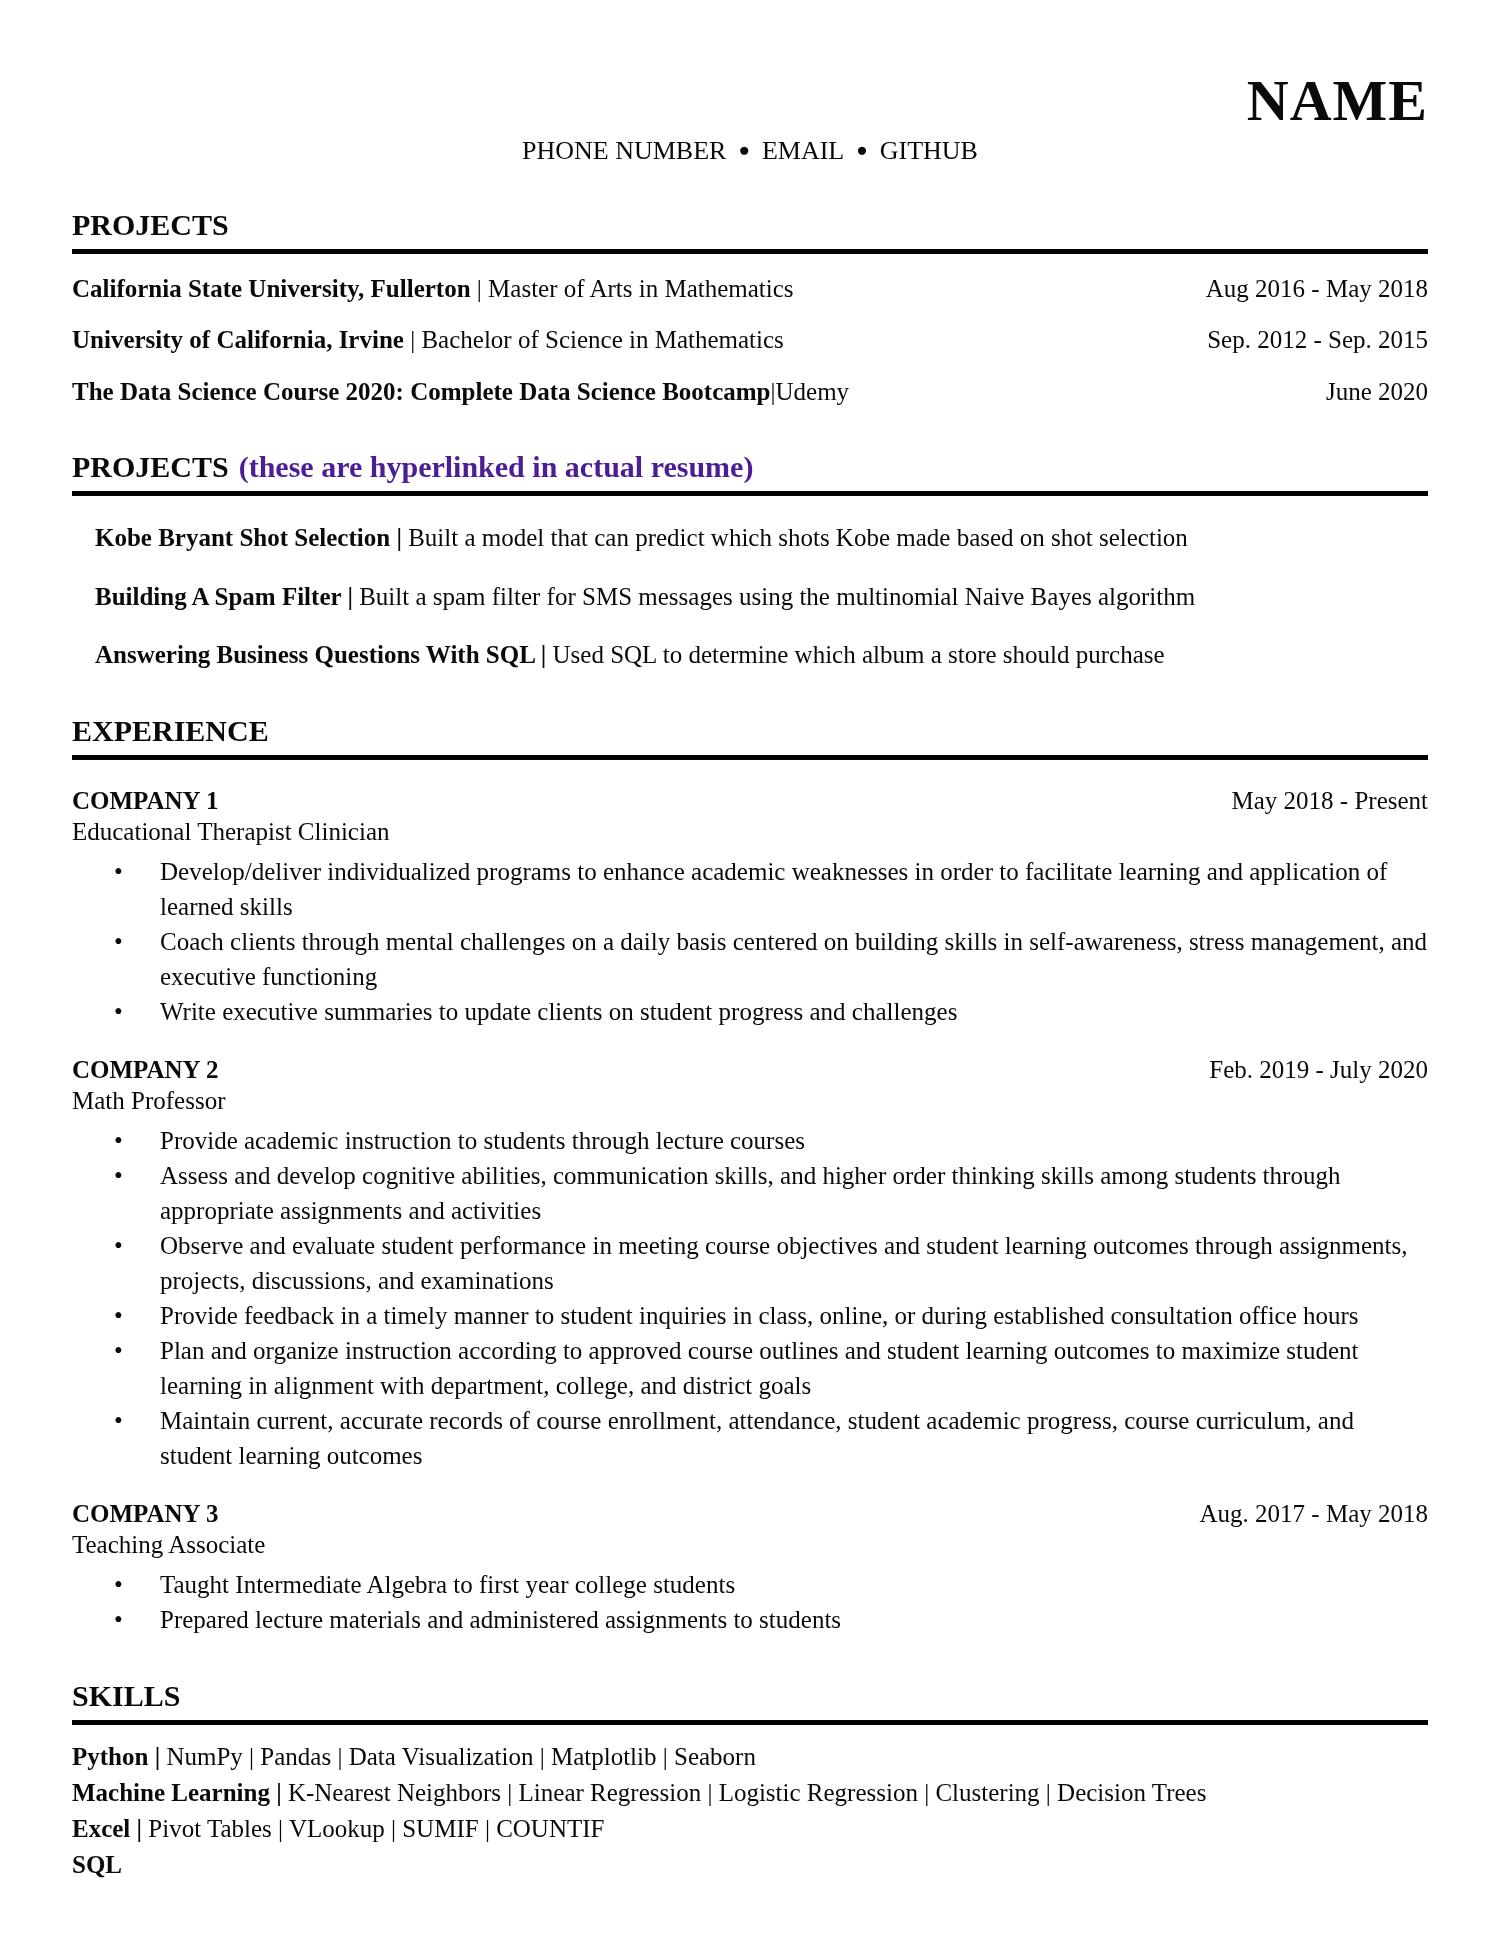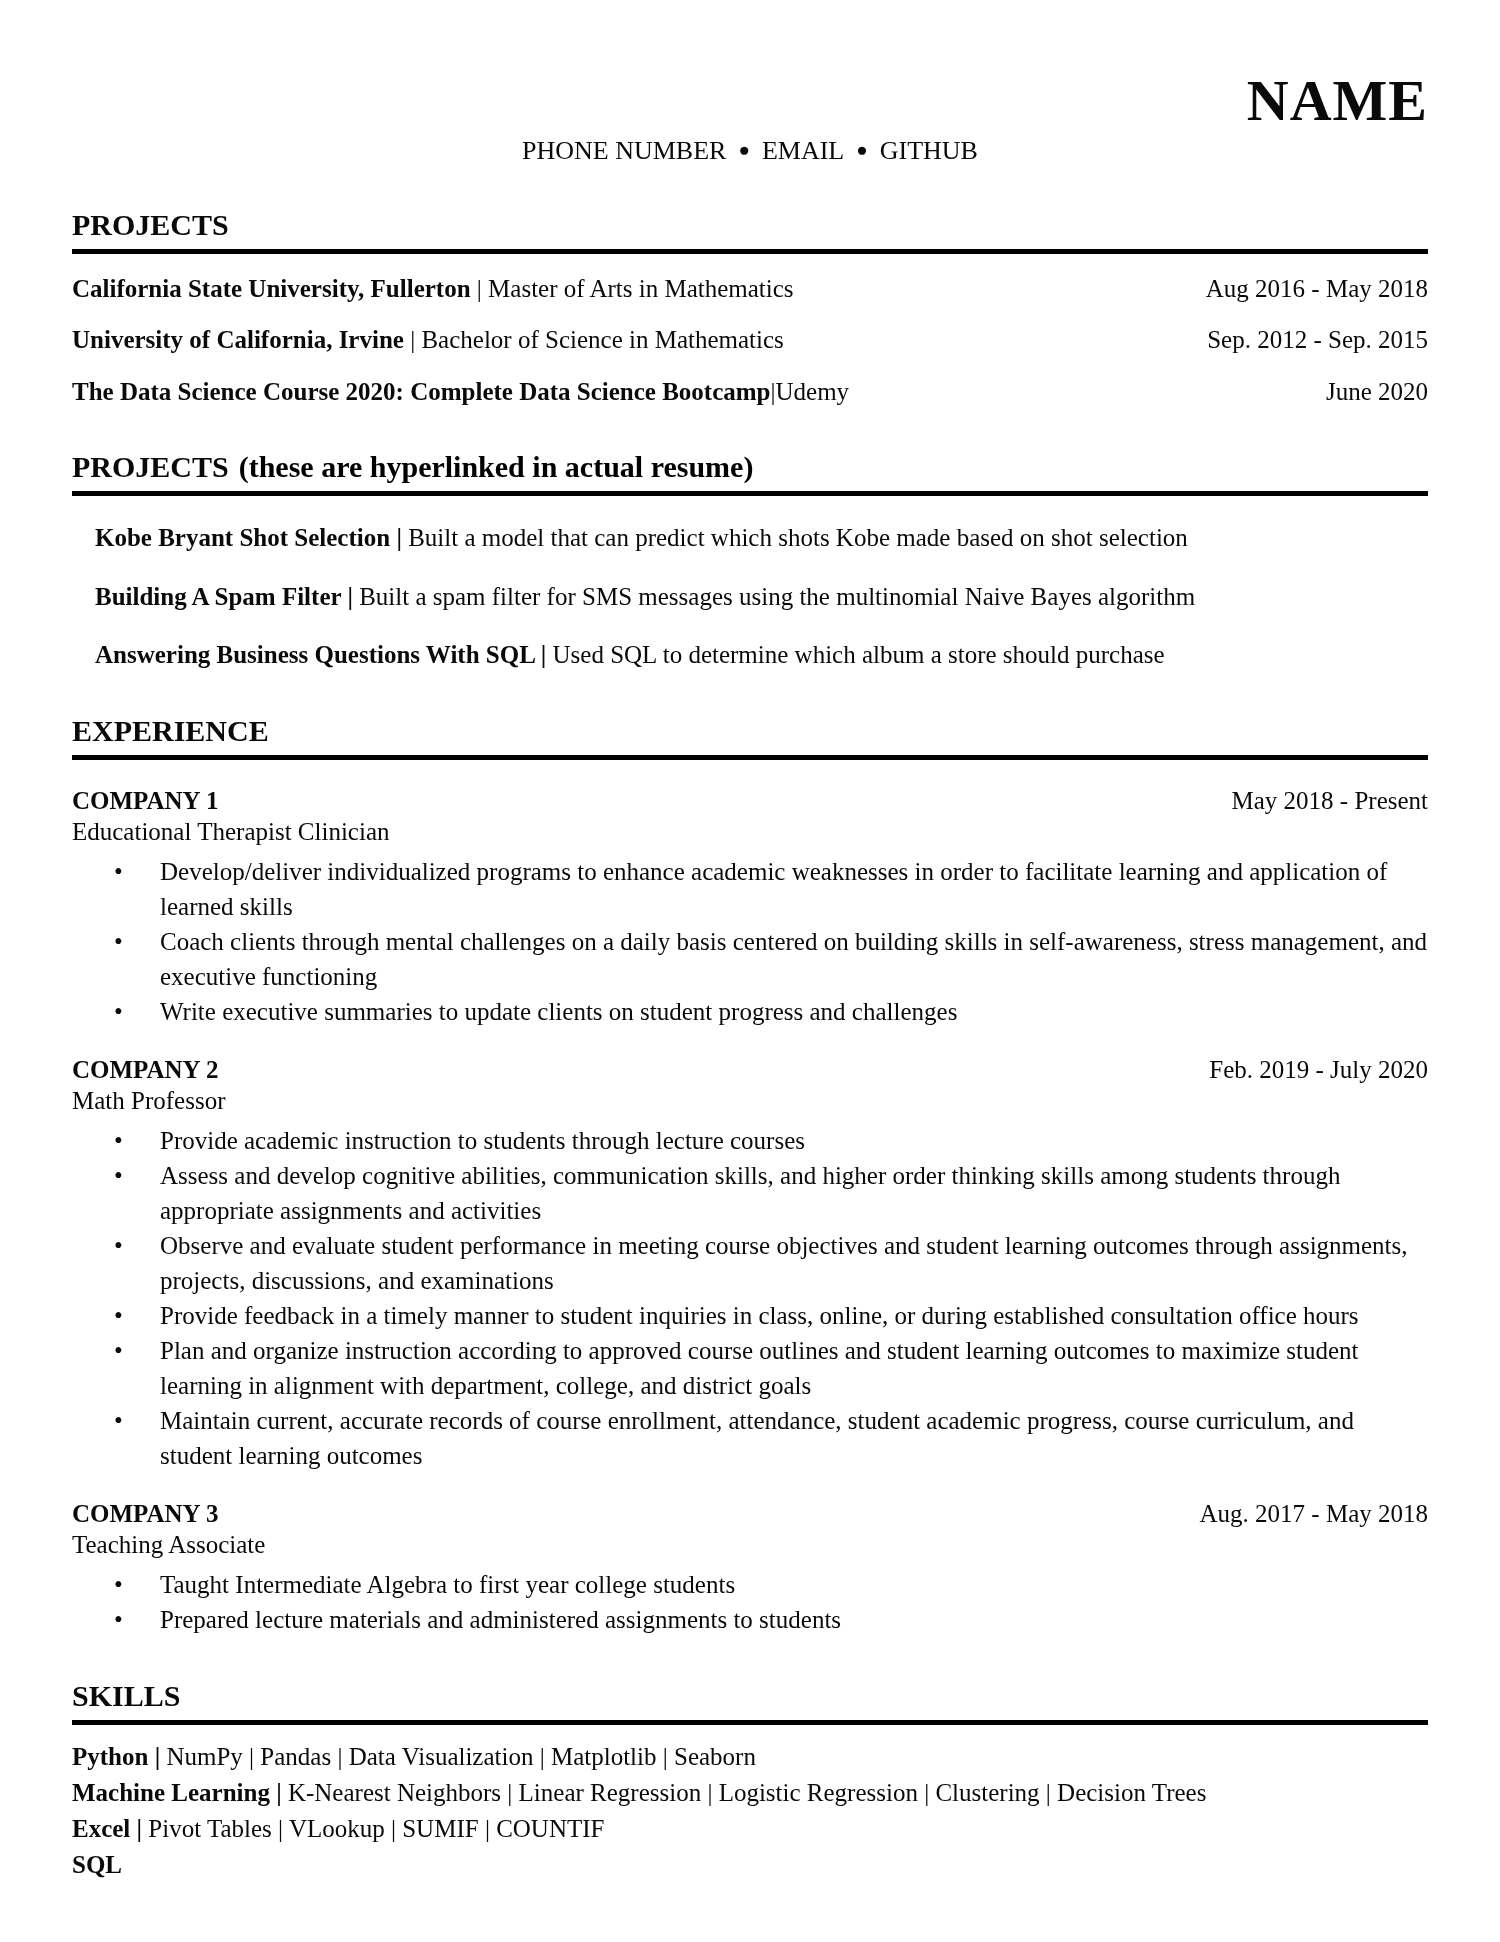--- a/index.html
+++ b/index.html
@@ -107,21 +107,21 @@
         </div>
         <div class="edu-row">
           <span><span class="b">The Data Science Course 2020: Complete Data Science Bootcamp</span><span>|</span><span>Udemy</span></span>
           <span class="dates">June 2020</span>
         </div>
       </div>
   </div>
 
   <div class="section">
     <div class="section-title">
-      <span>PROJECTS</span><span class="note-red" id="projects-note" style="color: #000000;">(these are hyperlinked in actual resume)</span>
+      <span>PROJECTS</span><span class="note-red" id="projects-note" style="color: #4c1d95;">(these are hyperlinked in actual resume)</span>
     </div>
     <div class="proj-items" id="proj-items">
         <div class="proj-item"><span class="b">Kobe Bryant Shot Selection</span><span class="b"> | </span><span>Built a model that can predict which shots Kobe made based on shot selection</span></div>
         <div class="proj-item"><span class="b">Building A Spam Filter</span><span class="b"> | </span><span>Built a spam filter for SMS messages using the multinomial Naive Bayes algorithm</span></div>
         <div class="proj-item"><span class="b">Answering Business Questions With SQL</span><span class="b"> | </span><span>Used SQL to determine which album a store should purchase</span></div>
       </div>
   </div>
 
   <div class="section">
     <div class="section-title">

